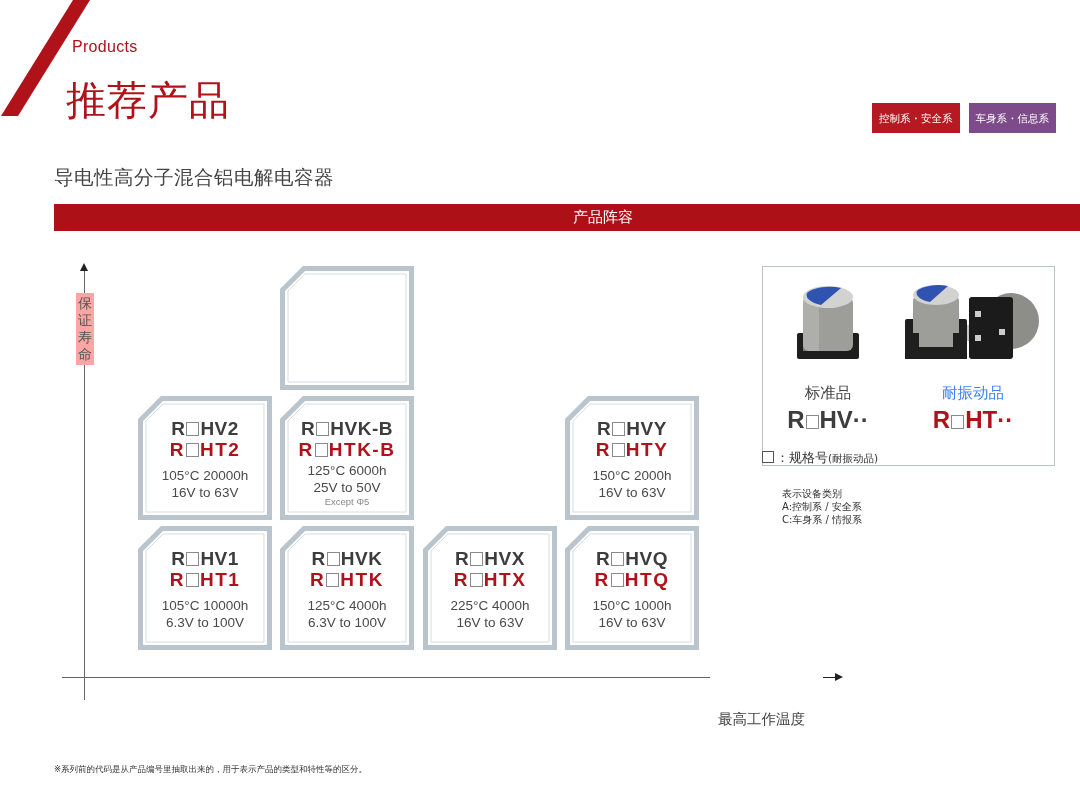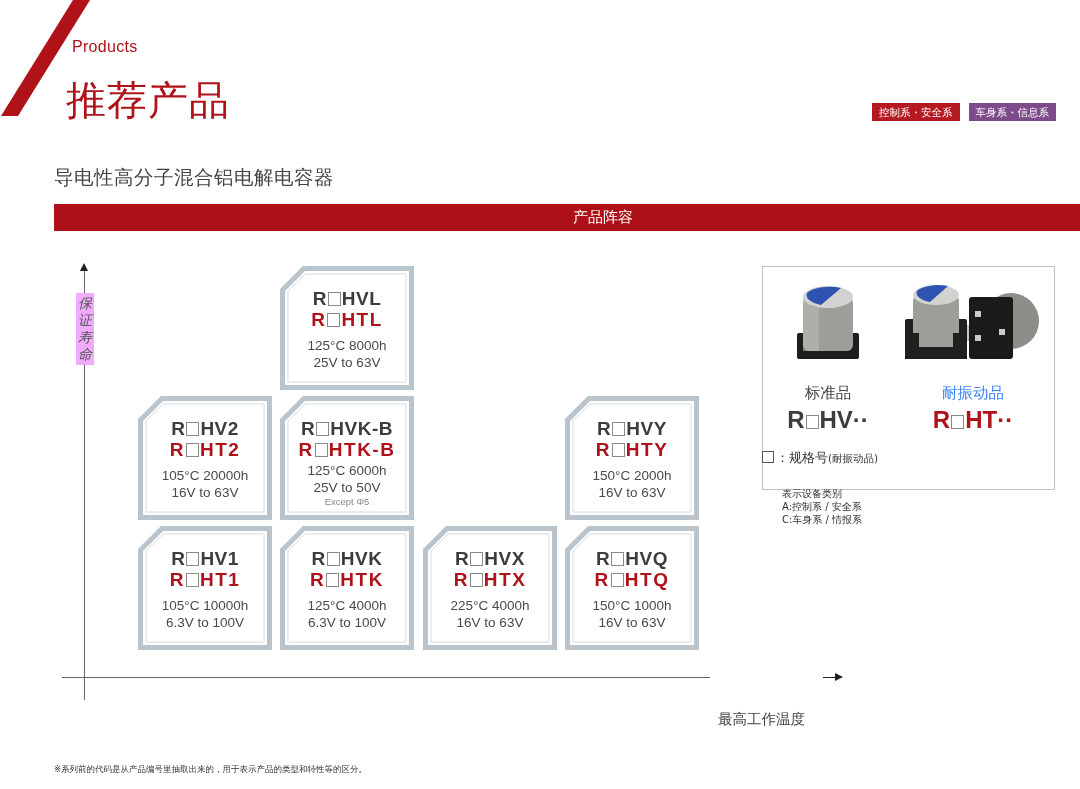--- a/index.html
+++ b/index.html
@@ -1,40 +1,40 @@
 <!DOCTYPE html>
 <html><head>
 <meta charset="utf-8">
 <style>
   html,body{margin:0;padding:0;background:#fff;}
   body{width:1080px;height:789px;position:relative;overflow:hidden;font-family:"DejaVu Sans","Liberation Sans",sans-serif;color:#3a3a3a;}
   .slash{position:absolute;left:0;top:0;width:1080px;height:130px;}
   .products-en{position:absolute;left:72px;top:38px;font-size:16px;color:#b0121a;font-family:Liberation Sans, sans-serif;letter-spacing:0.3px;}
   .products-cn{position:absolute;left:66px;top:76px;font-size:40px;color:#b0121a;letter-spacing:1px;line-height:48px;}
   .tags{position:absolute;top:103px;right:24px;display:flex;gap:9px;}
-  .tag{font-size:10.5px;color:#fff;padding:2px 7px;line-height:14px;}
+  .tag{font-size:10.5px;color:#fff;padding:8px 7px;line-height:14px;}
   .subtitle{position:absolute;left:54px;top:164px;font-size:19.5px;color:#444;letter-spacing:0.5px;}
   .banner{position:absolute;left:54px;top:204px;width:1002px;height:27px;background:#ae1017;color:#fff;font-size:15px;text-align:center;line-height:27px;padding-left:48px;}
   .v-axis{position:absolute;left:84px;top:270px;width:1px;height:430px;background:#666;}
-  .v-axis-label{position:absolute;left:76px;top:293px;width:18px;background:#f0abfc;font-size:14px;color:#555;line-height:17px;text-align:center;padding:2px 0;font-style:italic;}
+  .v-axis-label{position:absolute;left:76px;top:293px;width:18px;background:#fca5a5;font-size:14px;color:#555;line-height:17px;text-align:center;padding:2px 0;}
   .v-arrow{position:absolute;left:80px;top:263px;width:0;height:0;border-left:4.5px solid transparent;border-right:4.5px solid transparent;border-bottom:8px solid #222;}
   .h-axis{position:absolute;left:62px;top:677px;width:648px;height:1px;background:#666;}
   .h-axis-label{position:absolute;left:718px;top:667px;font-size:14.5px;color:#444;margin-top:43px;}
   .h-arrow-line{position:absolute;left:823px;top:677px;width:14px;height:1px;background:#222;}
   .h-arrow{position:absolute;left:835px;top:673px;width:0;height:0;border-top:4.5px solid transparent;border-bottom:4.5px solid transparent;border-left:8px solid #222;}
   .box{position:absolute;width:134px;height:124px;}
   .box svg{position:absolute;left:0;top:0;}
   .box-content{position:absolute;left:0;top:0;width:134px;text-align:center;}
   .box .line1{font-family:"Liberation Sans",sans-serif;font-weight:bold;font-size:19px;color:#3d3d3d;letter-spacing:0.5px;line-height:21px;margin-top:22px;}
   .box .line2{font-family:"Liberation Sans",sans-serif;font-weight:bold;font-size:19px;color:#b0121a;letter-spacing:1.5px;line-height:21px;}
   .box .spec{font-family:"Liberation Sans",sans-serif;font-size:13.5px;color:#4a4a4a;line-height:17px;}
   .box .spec.first{margin-top:7px;}
   .box .note{font-family:"Liberation Sans",sans-serif;font-size:9.5px;color:#888;line-height:12px;}
   .sq{display:inline-block;width:13px;height:14px;border:1px solid #8a8a8a;vertical-align:-1px;margin:0 1px;box-sizing:border-box;}
-  .panel{position:absolute;left:762px;top:266px;width:293px;height:224px;border:1px solid #b8c2ca;box-sizing:border-box;}
+  .panel{position:absolute;left:762px;top:266px;width:293px;height:200px;border:1px solid #b8c2ca;box-sizing:border-box;}
   .cap{position:absolute;}
   .panel .cap-label{position:absolute;font-size:15.5px;text-align:center;width:120px;}
   .panel .cap-code{position:absolute;font-family:"Liberation Sans",sans-serif;font-weight:bold;font-size:24px;text-align:center;width:120px;}
   .legend{position:absolute;left:762px;top:449px;}
   .legend .l-title{font-size:13px;color:#333;}
   .legend .l-title small{font-size:10.5px;}
   .legend .l-line{font-size:10px;color:#333;padding-left:20px;line-height:13px;}
   .legend .sq2{display:inline-block;width:12px;height:12px;border:1px solid #555;vertical-align:-1px;box-sizing:border-box;margin-right:2px;}
   .footnote{position:absolute;left:54px;top:764px;font-size:8.5px;color:#333;}
 </style>
@@ -62,26 +62,20 @@
 <div class="h-axis"></div>
 <div class="h-axis-label">最高工作温度</div>
 <div class="h-arrow-line"></div>
 <div class="h-arrow"></div>
 
 <div class="box" style="left:280px;top:266px">
   <svg width="134" height="124">
       <polygon points="24,2.5 131.5,2.5 131.5,121.5 2.5,121.5 2.5,24" fill="#fff" stroke="#b9c4cc" stroke-width="5"></polygon>
       <polygon points="25,8 126,8 126,116 8,116 8,25" fill="none" stroke="#d6dde2" stroke-width="1"></polygon>
     </svg>
-  <div class="box-content">
-    <div class="line1"><span>R</span><span class="sq"></span><span>HVL</span></div>
-    <div class="line2"><span>R</span><span class="sq"></span><span>HTL</span></div>
-    <div class="spec first">125°C 8000h</div>
-    <div class="spec">25V to 63V</div>
-  </div>
 </div>
 
 <div class="box" style="left:138px;top:396px">
   <svg width="134" height="124">
       <polygon points="24,2.5 131.5,2.5 131.5,121.5 2.5,121.5 2.5,24" fill="#fff" stroke="#b9c4cc" stroke-width="5"></polygon>
       <polygon points="25,8 126,8 126,116 8,116 8,25" fill="none" stroke="#d6dde2" stroke-width="1"></polygon>
     </svg>
   <div class="box-content">
     <div class="line1"><span>R</span><span class="sq"></span><span>HV2</span></div>
     <div class="line2"><span>R</span><span class="sq"></span><span>HT2</span></div>

